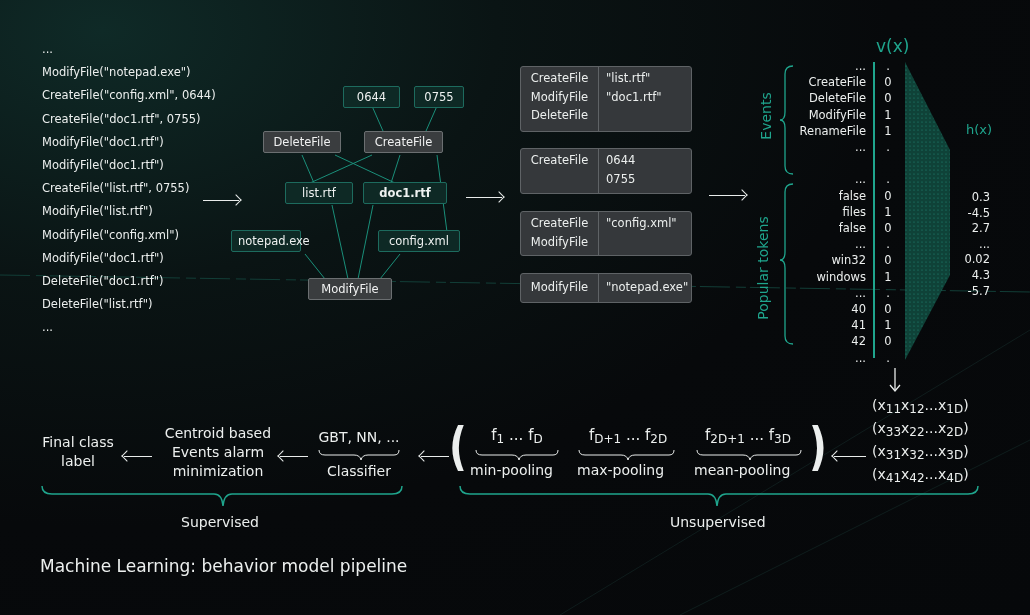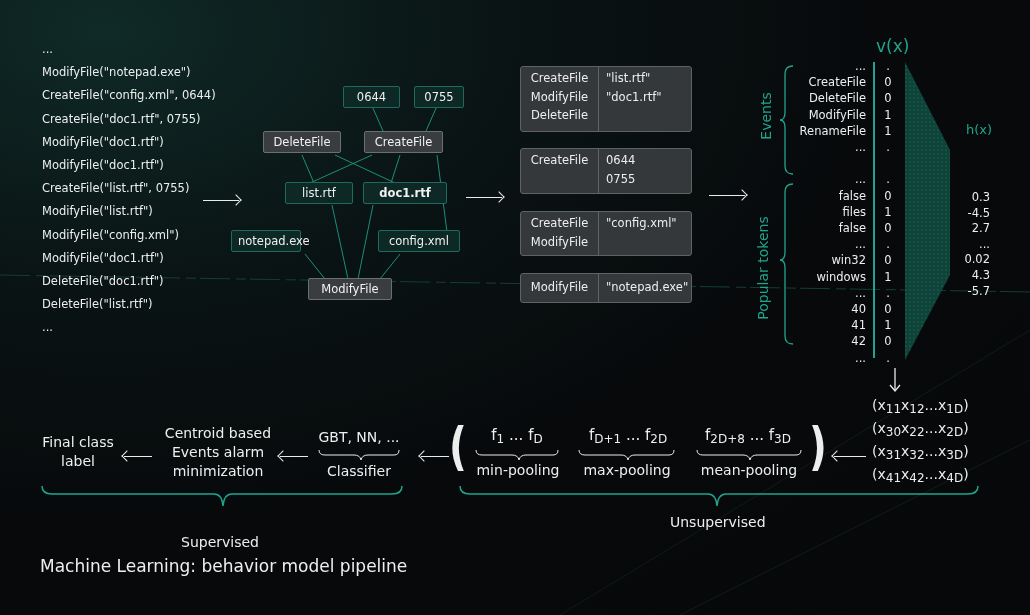--- a/index.html
+++ b/index.html
@@ -47,21 +47,21 @@
   .vec-names { position: absolute; text-align: right; font-size: 11.5px; line-height: 16.2px; }
   .vec-vals { position: absolute; text-align: center; font-size: 11.5px; line-height: 16.2px; }
   .vline { position: absolute; width: 2px; background: #1fa58d; }
   .side-label { position: absolute; transform: rotate(-90deg); transform-origin: center; font-size: 14px; white-space: nowrap; }
 
   .hx-vals { position: absolute; text-align: right; font-size: 11.5px; line-height: 15.6px; }
 
   
   .big-paren { position: absolute; font-size: 52px; font-weight: bold; line-height: 1; transform: scaleX(0.75); }
   .feat { position: absolute; text-align: center; font-size: 15px; }
-  .pool-label { position: absolute; font-size: 14px; text-align: center; white-space: nowrap; }
+  .pool-label { position: absolute; font-size: 14px; text-align: left; white-space: nowrap; }
   .stage { position: absolute; text-align: center; font-size: 14px; line-height: 19px; }
   .matrix { position: absolute; font-size: 14px; line-height: 19px; }
   sub { font-size: 12px; vertical-align: -3px; }
 
   #caption { left: 40px; top: 556px; font-size: 17px; }
 </style>
 </head>
 <body>
 
 <svg class="abs" style="left:0;top:0;" width="1030" height="615">
@@ -229,42 +229,42 @@
     <div>-5.7</div>
   </div>
 
 <svg class="abs" style="left:888px;top:368px;" width="14" height="26">
   <line x1="7" y1="0" x2="7" y2="22" stroke="#e9eceb" stroke-width="1.3"></line>
   <polyline points="2,17 7,23 12,17" fill="none" stroke="#e9eceb" stroke-width="1.3"></polyline>
 </svg>
 
 <div id="matrix" class="matrix" style="left:872px; top:396px;">
     <div>(x<sub>11</sub>x<sub>12</sub>...x<sub>1D</sub>)</div>
-    <div>(x<sub>30</sub>x<sub>22</sub>...x<sub>2D</sub>)</div>
+    <div>(x<sub>33</sub>x<sub>22</sub>...x<sub>2D</sub>)</div>
     <div>(x<sub>31</sub>x<sub>32</sub>...x<sub>3D</sub>)</div>
     <div>(x<sub>41</sub>x<sub>42</sub>...x<sub>4D</sub>)</div>
   </div>
 
 <div class="arrow left" style="left:834px; top:456px; width:32px;"></div>
 
 <div class="big-paren" style="left:446px; top:420px;">(</div>
 <div class="big-paren" style="left:806px; top:420px;">)</div>
 
 <div class="feat" style="left:472px; top:426px; width:90px;">
   <span>f</span><sub>1</sub>
   <span>...</span>
   <span>f</span><sub>D</sub>
 </div>
 <div class="feat" style="left:578px; top:426px; width:100px;">
   <span>f</span><sub>D+1</sub>
   <span>...</span>
   <span>f</span><sub>2D</sub>
 </div>
 <div class="feat" style="left:693px; top:426px; width:110px;">
-  <span>f</span><sub>2D+8</sub>
+  <span>f</span><sub>2D+1</sub>
   <span>...</span>
   <span>f</span><sub>3D</sub>
 </div>
 
 <svg class="abs" style="left:0;top:0;" width="1030" height="615">
   <g fill="none" stroke="#e9eceb" stroke-width="1">
     <path d="M476 450 Q476 455 482 455 L512 455 Q518 455 519 460 Q520 455 526 455 L553 455 Q558 455 558 450"></path>
     <path d="M579 450 Q579 455 585 455 L621 455 Q627 455 628 460 Q629 455 635 455 L669 455 Q674 455 674 450"></path>
     <path d="M697 450 Q697 455 703 455 L743 455 Q749 455 750 460 Q751 455 757 455 L796 455 Q801 455 801 450"></path>
     <path d="M319 450 Q319 455 325 455 L354 455 Q360 455 361 460 Q362 455 368 455 L394 455 Q399 455 399 450"></path>
@@ -292,16 +292,16 @@
     <div>minimization</div>
   </div>
 
 <div class="arrow left" style="left:124px; top:456px; width:28px;"></div>
 
 <div id="final" class="stage" style="left:36px; top:433px; width:84px;">
     <div>Final class</div>
     <div>label</div>
   </div>
 
-<div class="abs" style="left:181px; top:514px; font-size:14px;margin-top:20px;">Supervised</div>
+<div class="abs" style="left:181px; top:514px; font-size:14px;">Supervised</div>
 <div class="abs" style="left:670px; top:514px; font-size:14px;">Unsupervised</div>
 
 <div id="caption" class="abs">Machine Learning: behavior model pipeline</div>
 
 </body></html>

